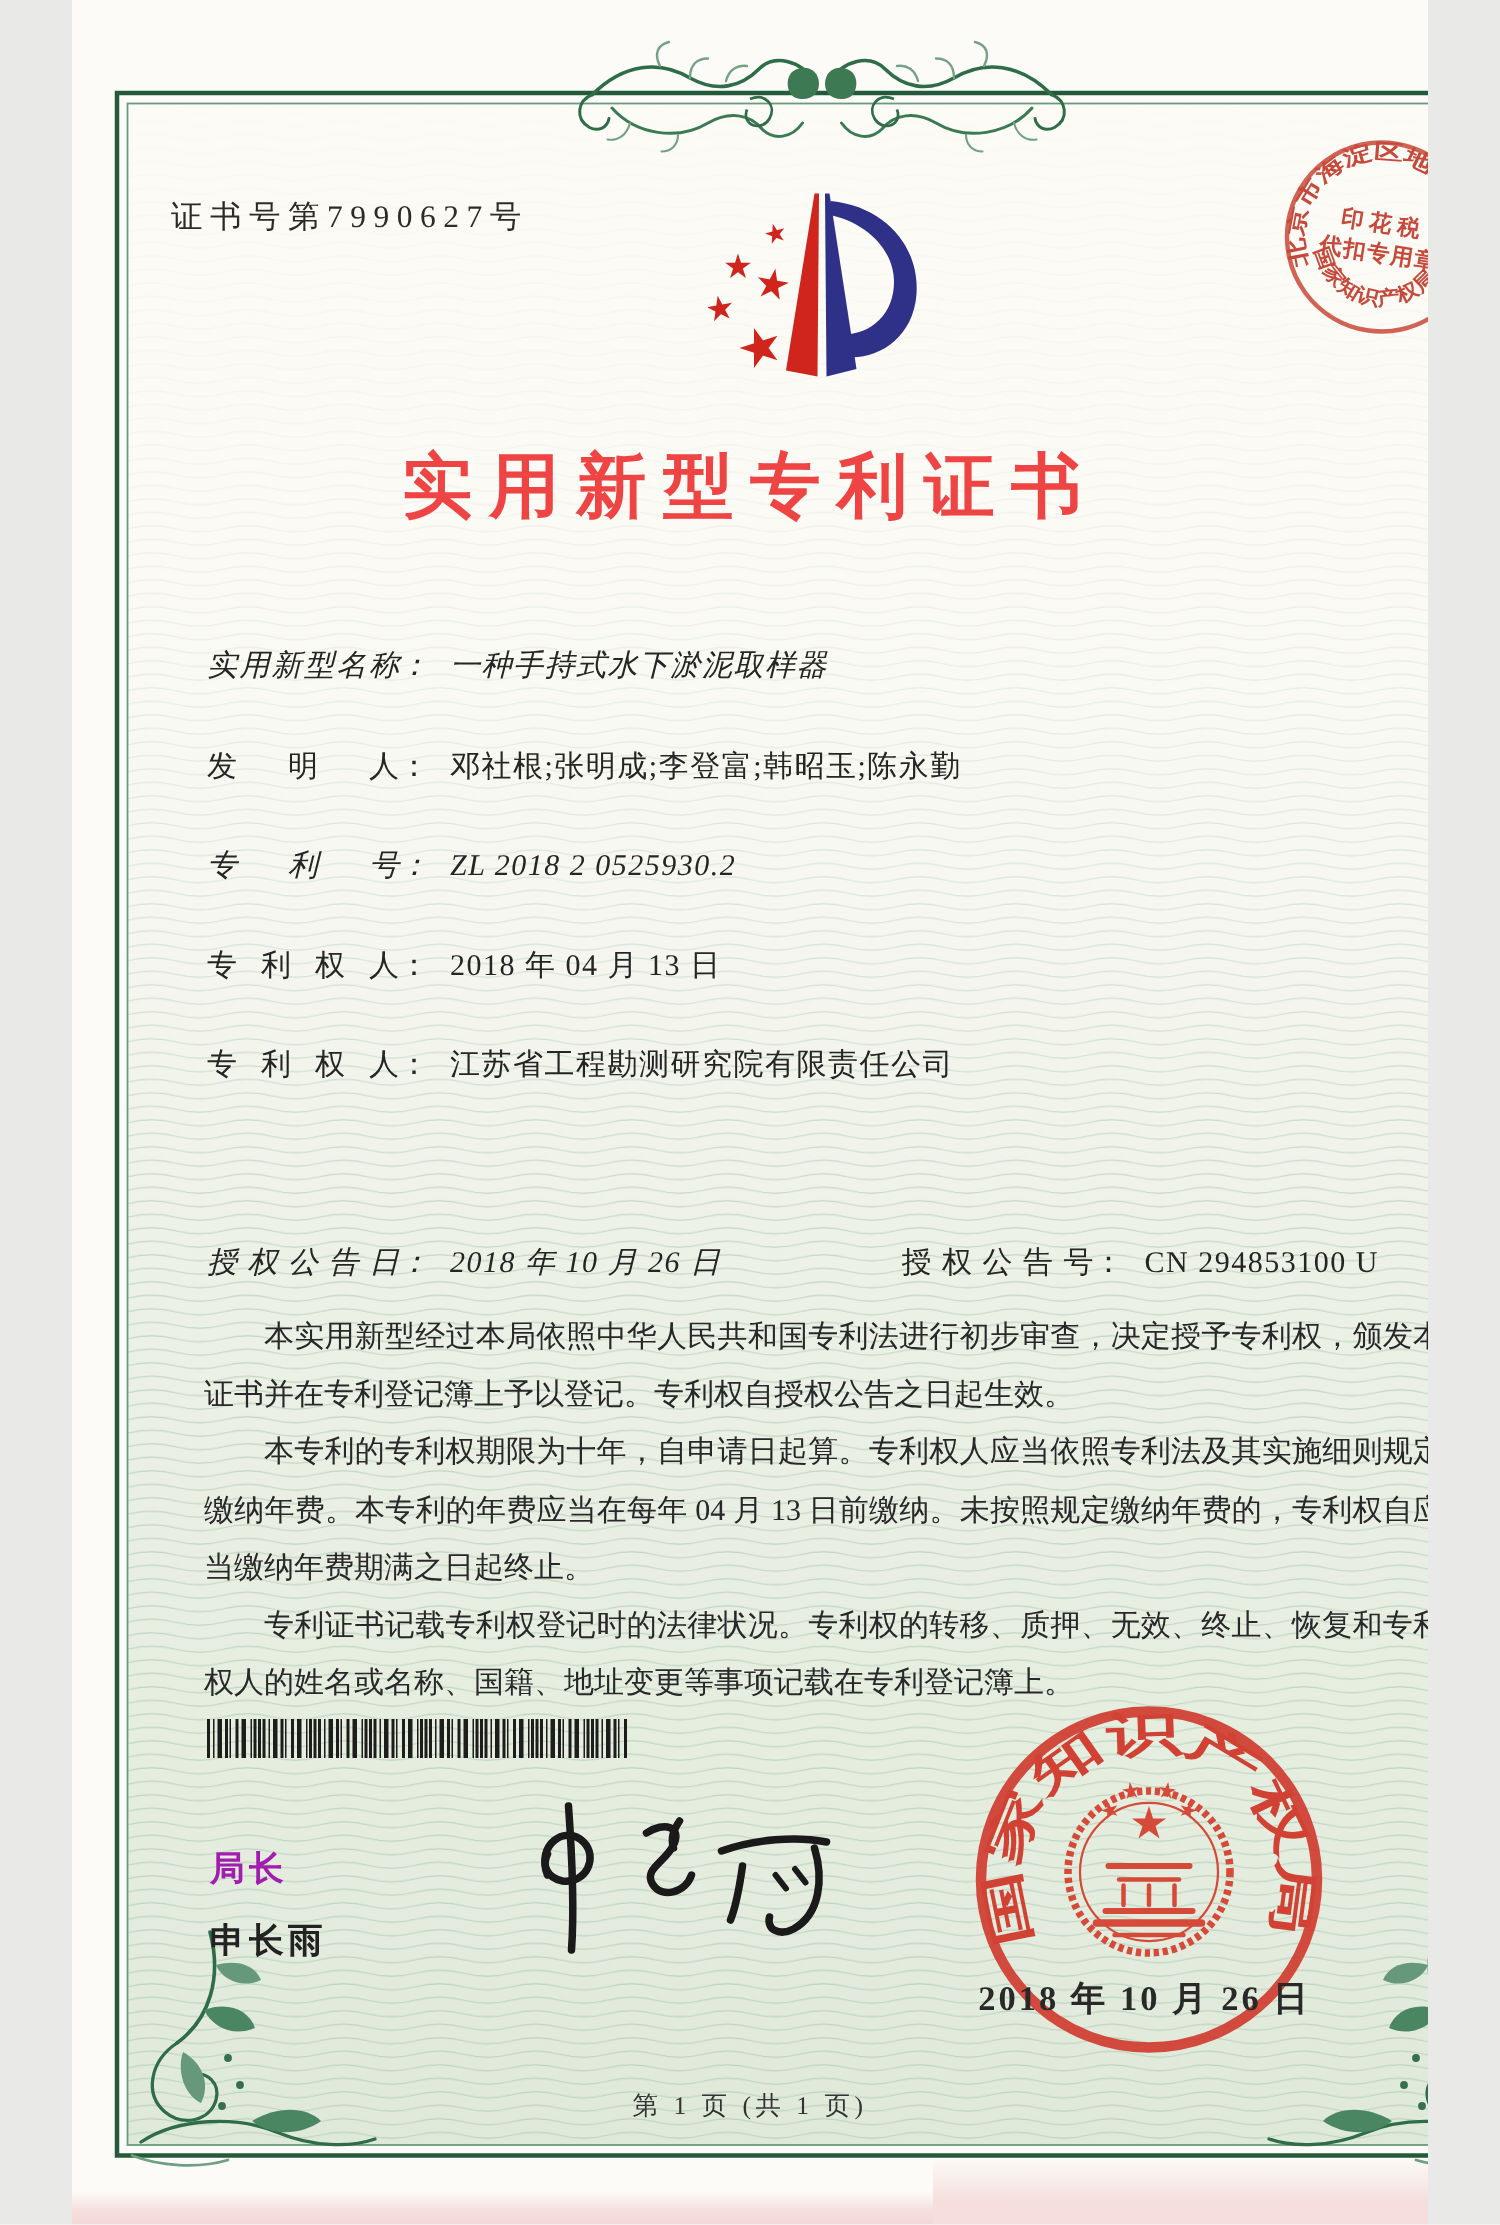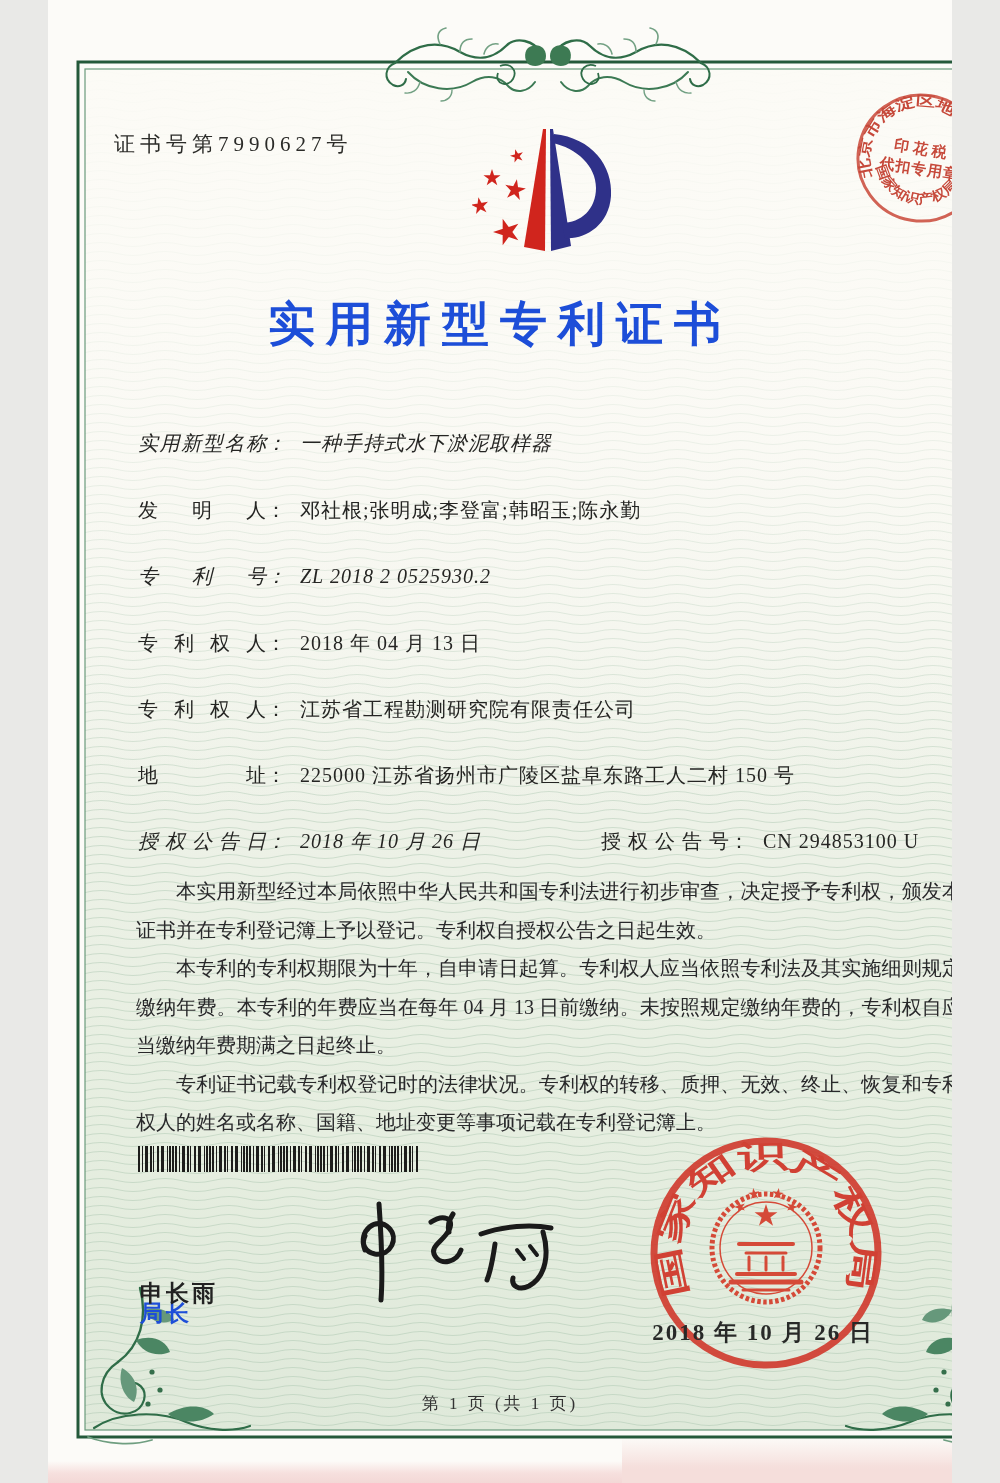--- a/index.html
+++ b/index.html
@@ -16,37 +16,37 @@
     background: linear-gradient(180deg, #fbfaf6 0%, #f7f7f1 28%, #eef2e8 52%, #e6eee0 78%, #dfe9da 100%); }
   .guilloche { position: absolute; left: 37px; top: 69px; }
   .top-fade { position: absolute; left: 37px; top: 69px; width: 926px; height: 760px;
     background: linear-gradient(180deg, rgba(252,251,246,0.96) 0%, rgba(252,251,246,0.8) 30%, rgba(252,251,246,0) 100%); }
   .frame-svg { position: absolute; left: 0; top: 0; }
 
   .cert-no { position: absolute; left: 66px; top: 130px; font-size: 21px; letter-spacing: 5px; color: #2b2b28; }
   .logo { position: absolute; left: 424px; top: 126px; }
   .tax-stamp { position: absolute; left: 803px; top: 88px; transform: rotate(9deg); opacity: 0.92; }
   .title { position: absolute; left: 0; top: 293px; width: 100%; text-align: center;
-    font-size: 47px; font-weight: 700; letter-spacing: 11px; color: #1d4ed8; }
+    font-size: 47px; font-weight: 700; letter-spacing: 11px; color: #ef4444; }
 
   .field-row { position: absolute; left: 90px; font-size: 20px; color: #252523; white-space: nowrap; }
   .flabel { display: inline-block; width: 128px; text-align: justify; text-align-last: justify; vertical-align: top; }
   .fcolon { display: inline-block; margin-right: 14px; }
   .fvalue { letter-spacing: 1px; }
   .row-1 { top: 430px; font-style: italic; } .row-2 { top: 497px; } .row-3 { top: 563px; font-style: italic; }
   .row-4 { top: 630px; } .row-5 { top: 696px; } .row-6 { top: 762px; }
   .row-7 { top: 828px; font-style: italic; } .row-7b { top: 828px; left: 553px; }
 
   .body-text { position: absolute; left: 88px; top: 872px; width: 826px;
     font-size: 20px; line-height: 38.5px; color: #28282a; text-align: justify; }
   .body-text p { text-indent: 2em; }
 
   .barcode { position: absolute; left: 90px; top: 1146px; }
-  .officer-title { position: absolute; left: 92px; top: 1298px; font-family: "Liberation Sans", "DejaVu Sans", sans-serif;
-    font-weight: 700; font-size: 23px; color: #1d4ed8; letter-spacing: 3px; }
+  .officer-title { position: absolute; left: 92px; top: 1230px; font-family: "Liberation Sans", "DejaVu Sans", sans-serif;
+    font-weight: 700; font-size: 23px; color: #a21caf; letter-spacing: 3px; }
   .officer-name { position: absolute; left: 92px; top: 1278px; font-family: "Liberation Sans", "DejaVu Sans", sans-serif;
     font-weight: 700; font-size: 23px; color: #222; letter-spacing: 3px; }
   .signature { position: absolute; left: 255px; top: 1192px; }
   .grant-seal { position: absolute; left: 595px; top: 1130px; opacity: 0.94; }
   .footer { position: absolute; left: 0; top: 1392px; width: 100%; text-align: center;
     font-size: 17px; letter-spacing: 3px; color: #333; }
 </style>
 </head>
 <body>
 
@@ -149,23 +149,20 @@
     <span class="flabel">发明人</span><span class="fcolon">：</span><span class="fvalue">邓社根;张明成;李登富;韩昭玉;陈永勤</span>
   </div>
   <div class="field-row row-3">
     <span class="flabel">专利号</span><span class="fcolon">：</span><span class="fvalue">ZL 2018 2 0525930.2</span>
   </div>
   <div class="field-row row-4">
     <span class="flabel">专利权人</span><span class="fcolon">：</span><span class="fvalue">2018 年 04 月 13 日</span>
   </div>
   <div class="field-row row-5">
     <span class="flabel">专利权人</span><span class="fcolon">：</span><span class="fvalue">江苏省工程勘测研究院有限责任公司</span>
-  </div>
-  <div class="field-row row-6">
-    <span class="flabel">地址</span><span class="fcolon">：</span><span class="fvalue">225000  江苏省扬州市广陵区盐阜东路工人二村 150 号</span>
   </div>
   <div class="field-row row-7">
     <span class="flabel">授权公告日</span><span class="fcolon">：</span><span class="fvalue">2018 年 10 月 26 日</span>
   </div>
   <div class="field-row row-7b">
     <span class="flabel">授权公告号</span><span class="fcolon">：</span><span class="fvalue">CN 294853100 U</span>
   </div>
 
   <div class="body-text">
     <p>本实用新型经过本局依照中华人民共和国专利法进行初步审查，决定授予专利权，颁发本证书并在专利登记簿上予以登记。专利权自授权公告之日起生效。</p>

